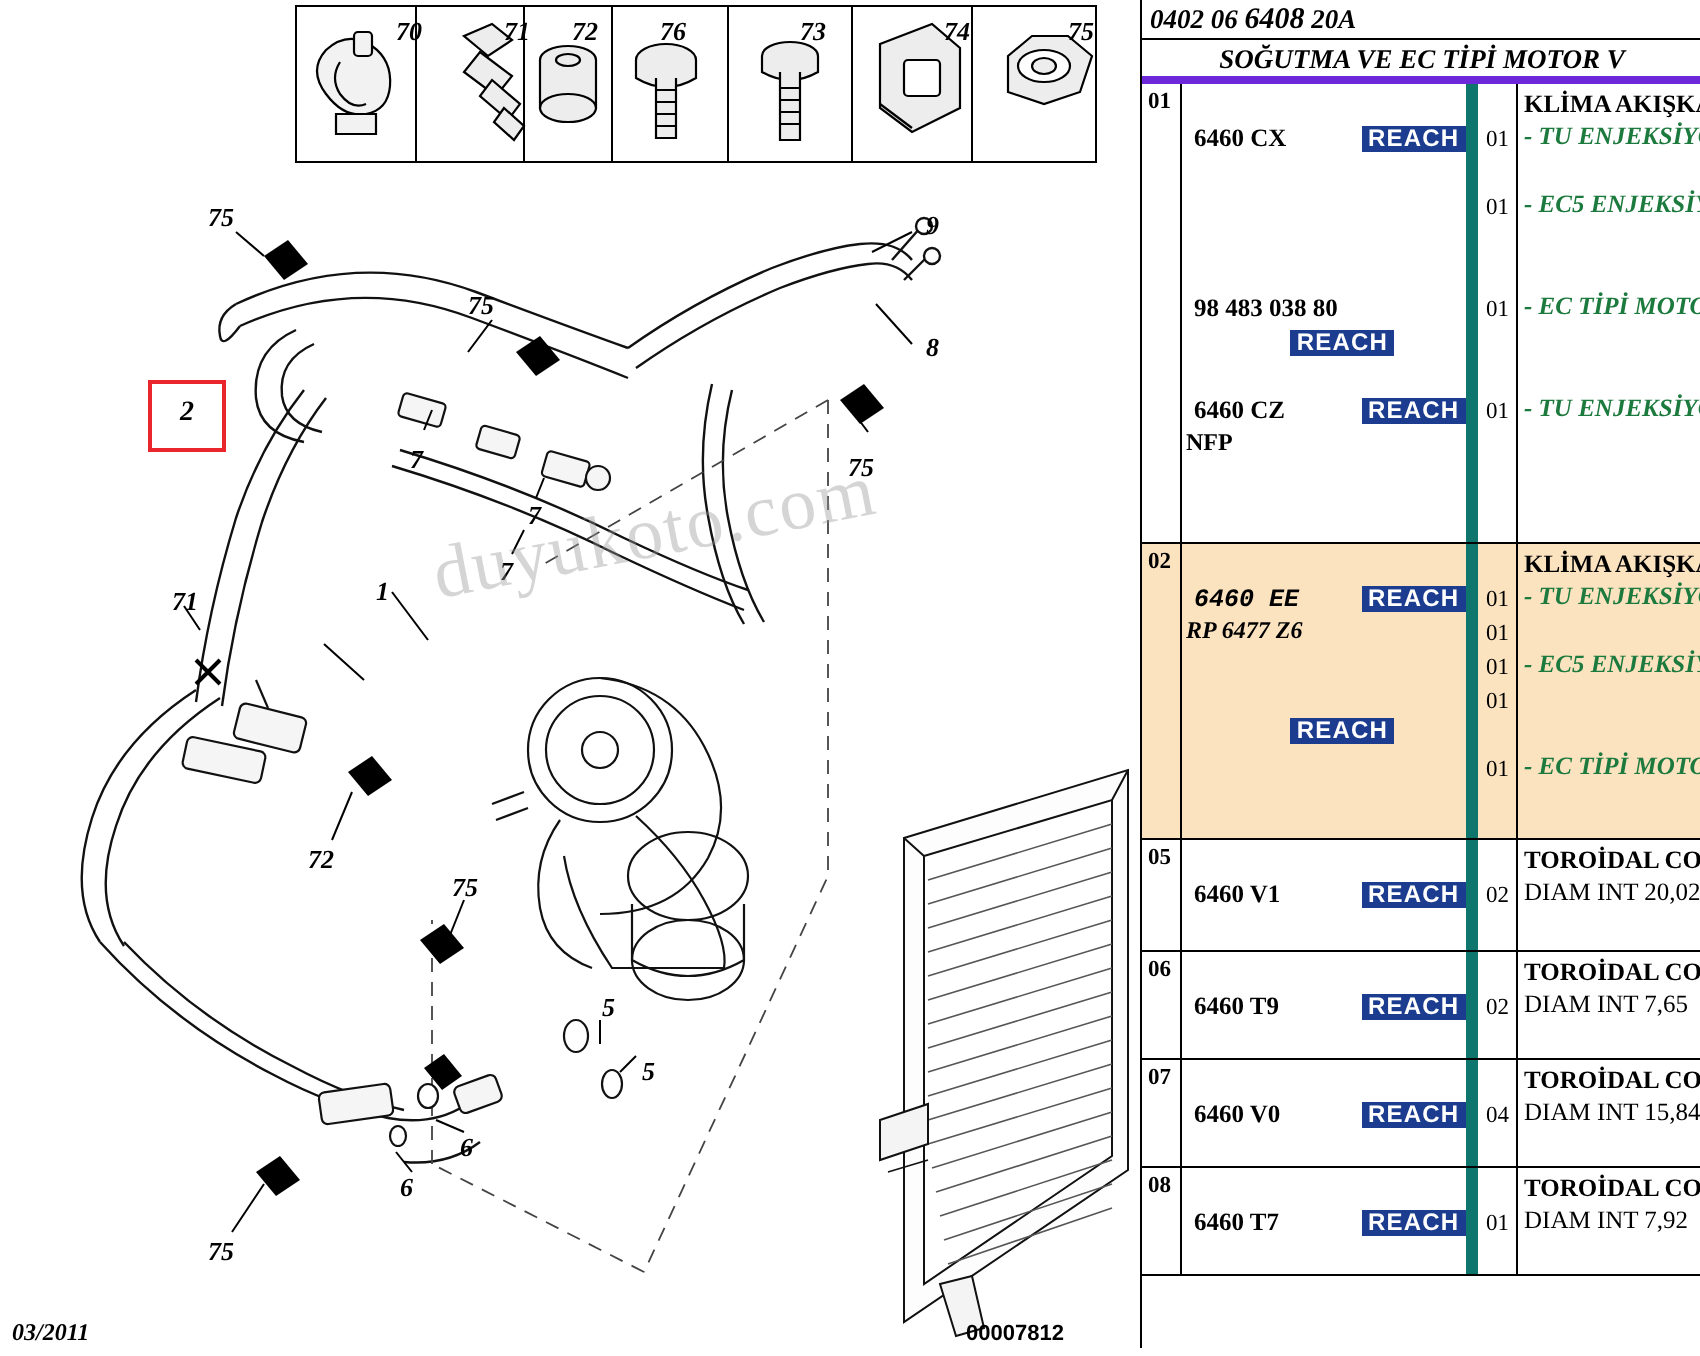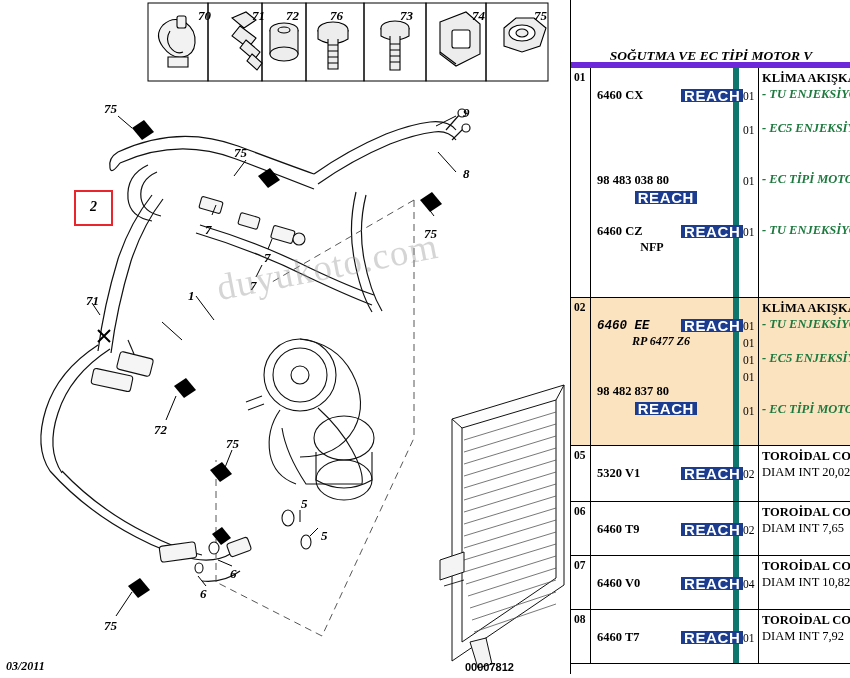--- a/index.html
+++ b/index.html
@@ -45,21 +45,21 @@
     font-style: italic;
     font-weight: bold;
     color: #000;
   }
   .footL {
     position:absolute; left:6px; top:659px;
     font-size:12px; font-weight:bold; font-style:italic;
     font-family:"Liberation Serif", serif;
   }
   .footR {
-    position:absolute; left:465px; top:661px;
+    position:absolute; left:483px; top:661px;
     font-size:11px; font-weight:bold;
     font-family:"Liberation Sans", sans-serif;
   }
   .redbox {
     position:absolute;
     left:74px; top:190px;
     width:39px; height:36px;
     border:2px solid #e8262c;
     box-sizing:border-box;
   }
@@ -86,29 +86,28 @@
     font-size: 13.5px;
     font-weight: bold;
     font-style: italic;
     padding: 2px 0 0 4px;
     box-sizing: border-box;
     white-space: nowrap;
   }
   .thdr .big { font-size: 15px; }
   .title-row {
     height: 22px;
-    border-bottom: 6px solid #6d28d9;
+    border-bottom: 4px solid #6d28d9;
     font-size: 13.5px;
     font-weight: bold;
     font-style: italic;
     text-align: center;
     padding-top: 2px;
     box-sizing: border-box;
     white-space: nowrap;
-    margin-top: 46px;
   }
   .grp {
     display: flex;
     border-bottom: 1px solid #000;
     box-sizing: border-box;
   }
   .grp.hl { background: #fbe3c0; }
   .c-num {
     width: 20px;
     flex: 0 0 20px;
@@ -153,36 +152,36 @@
     flex: 0 0 88px;
     padding-left: 4px;
     box-sizing: border-box;
   }
   .refcode.ital { font-style: italic; font-family: Liberation Mono, monospace; }
   .reach {
     display: inline-block;
     background: #1b3c8f;
     color: #fff;
     font-family: "Liberation Sans", sans-serif;
-    font-size: 15px;
+    font-size: 12px;
     font-weight: bold;
     letter-spacing: 0.6px;
     padding: 1px 3px 1px 3px;
     line-height: 11px;
   }
   .subref {
-    text-align: center;
+    text-align: left;
     font-size: 12px;
     font-style: italic;
     font-weight: bold;
     padding-right: 4px;
     white-space: nowrap;
   }
   .nfp {
-    text-align: center;
+    text-align: left;
     font-size: 12px;
     font-weight: bold;
     padding-right: 22px;
     white-space: nowrap;
   }
   .qline {
     height: 17px;
     font-size: 11.5px;
     line-height: 17px;
   }
@@ -452,20 +451,23 @@
       <span>2</span>
     </div>
 
     <div class="watermark">duyukoto.com</div>
     <div class="footL">03/2011</div>
     <div class="footR">00007812</div>
   </div>
 
   <div id="table">
 
+    <div class="thdr">
+      <span>0402 06 </span><span class="big">6408</span><span> 20A</span>
+    </div>
 
     <div class="title-row">SOĞUTMA VE EC TİPİ MOTOR V</div>
 
     <div class="grp" style="height:230px;">
       <div class="c-num">01</div>
       <div class="c-ref">
         <div class="spacer"></div>
         <div class="refline">
           <span class="refcode">6460 CX</span>
           <span class="reach">REACH</span>
@@ -517,23 +519,20 @@
       <div class="c-num">02</div>
       <div class="c-ref">
         <div class="spacer"></div>
         <div class="refline">
           <span class="refcode ital">6460 EE</span>
           <span class="reach">REACH</span>
         </div>
         <div class="subref">RP 6477 Z6</div>
         <div class="spacer"></div>
           <div class="spacer"></div>
-        <div class="refline">
-          <span class="refcode">98 482 837 80</span>
-        </div>
         <div class="refline" style="justify-content:flex-end;padding-right:36px;">
           <span class="reach">REACH</span>
         </div>
       </div>
       <div class="c-qty">
         <div class="spacer"></div>
         <div class="qline">01</div>
         <div class="qline">01</div>
         <div class="qline">01</div>
         <div class="qline">01</div>
@@ -549,21 +548,21 @@
           <div class="spacer"></div>
         <div class="dline">- EC TİPİ MOTOR BA</div>
       </div>
     </div>
 
     <div class="grp" style="height:56px;">
       <div class="c-num">05</div>
       <div class="c-ref">
         <div class="spacer"></div>
         <div class="refline">
-          <span class="refcode">5320 V1</span>
+          <span class="refcode">6460 V1</span>
           <span class="reach">REACH</span>
         </div>
       </div>
       <div class="c-qty">
         <div class="spacer"></div>
         <div class="qline">02</div>
       </div>
       <div class="c-desc">
         <div class="dhead">TOROİDAL CONTA</div>
         <div class="dplain">DIAM INT 20,02</div>
@@ -597,21 +596,21 @@
           <span class="refcode">6460 V0</span>
           <span class="reach">REACH</span>
         </div>
       </div>
       <div class="c-qty">
         <div class="spacer"></div>
         <div class="qline">04</div>
       </div>
       <div class="c-desc">
         <div class="dhead">TOROİDAL CONTA</div>
-        <div class="dplain">DIAM INT 10,82</div>
+        <div class="dplain">DIAM INT 15,84</div>
       </div>
     </div>
 
     <div class="grp" style="height:54px;">
       <div class="c-num">08</div>
       <div class="c-ref">
         <div class="spacer"></div>
         <div class="refline">
           <span class="refcode">6460 T7</span>
           <span class="reach">REACH</span>

